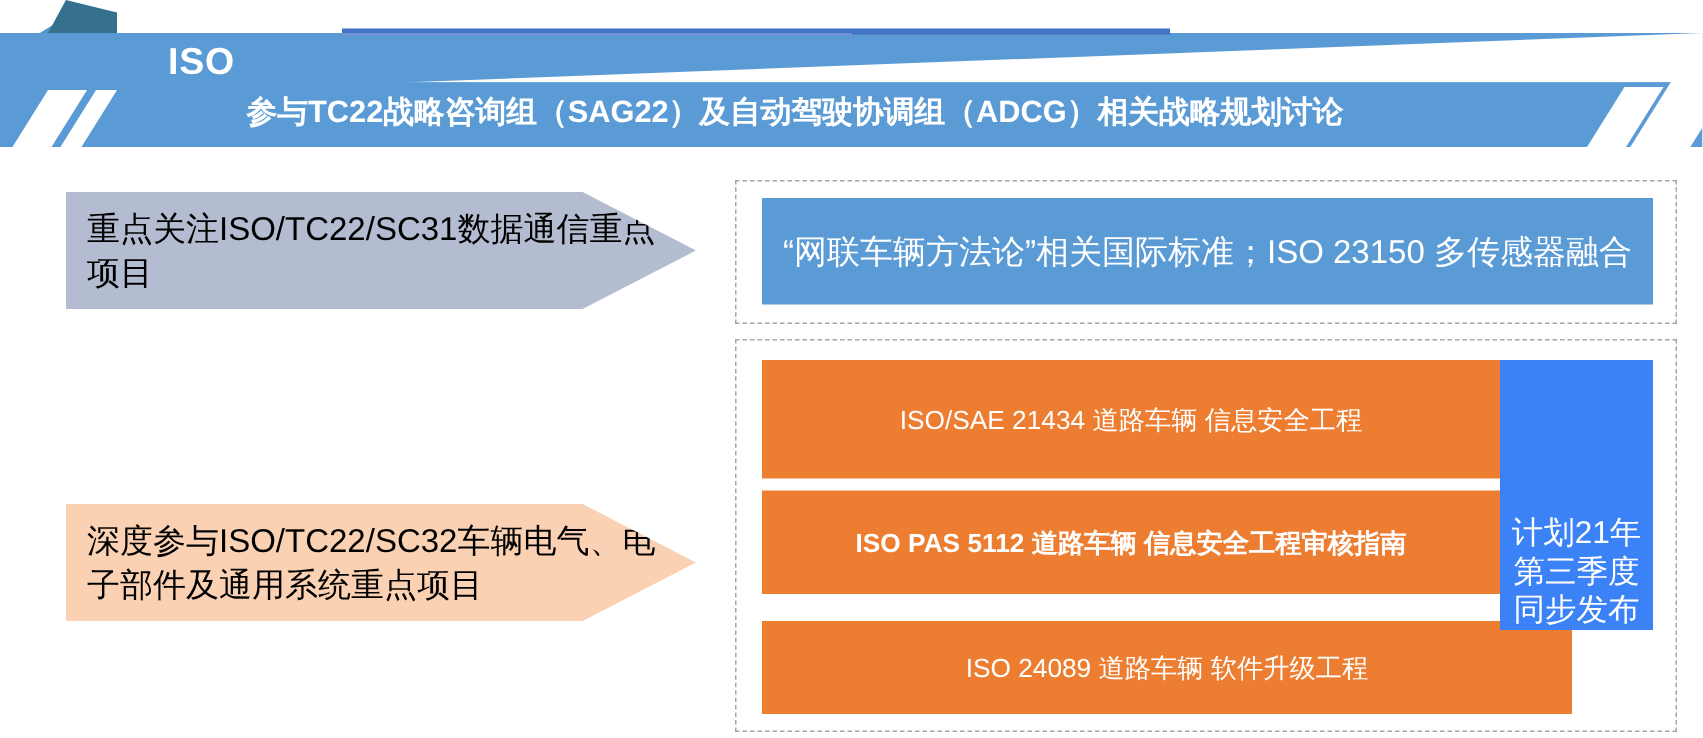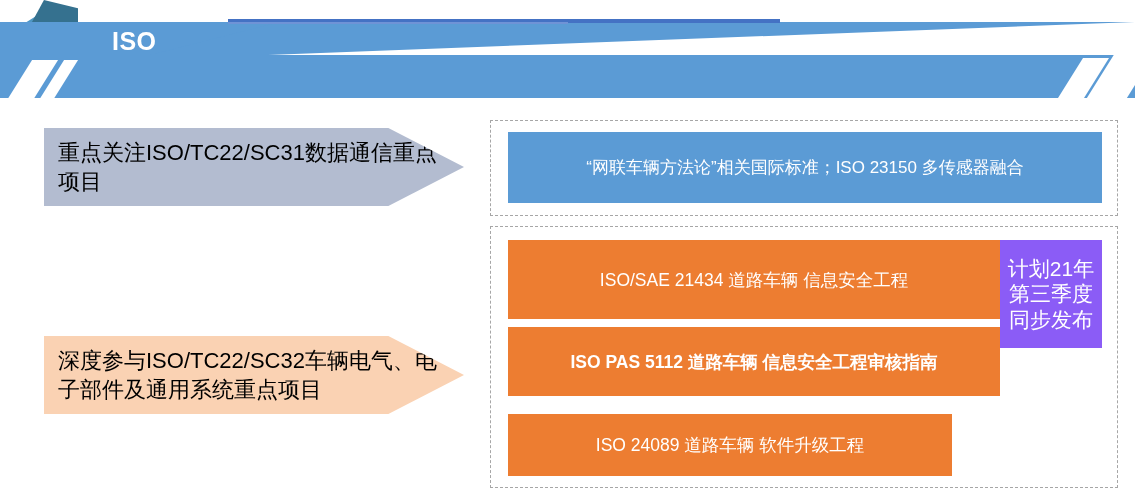--- a/index.html
+++ b/index.html
@@ -147,40 +147,40 @@
     justify-content: center;
     text-align: center;
     color: #ffffff;
     box-sizing: border-box;
     padding: 0 10px;
   }
   #card-blue {
     left: 508px; top: 132px;
     width: 594px; height: 71px;
     background: #5b9bd5;
-    font-size: 17px;
+    font-size: 22px;
   }
   .card-orange {
     background: #ed7d31;
     font-size: 17.5px;
   }
   #card-o1 { left: 508px; top: 240px; width: 492px; height: 79px; }
   #card-o2 { left: 508px; top: 327px; width: 492px; height: 69px; font-weight: bold; }
-  #card-o3 { left: 508px; top: 414px; width: 444px; height: 62px; }
+  #card-o3 { left: 508px; top: 414px; width: 540px; height: 62px; }
 
   #card-side {
     position: absolute;
     left: 1000px; top: 240px;
-    width: 102px; height: 108px;
-    background: #8b5cf6;
+    width: 102px; height: 180px;
+    background: #3b82f6;
     color: #ffffff;
     font-size: 21px;
     line-height: 1.22;
     display: flex;
-    align-items: center;
+    align-items: flex-end;
     justify-content: center;
     text-align: center;
     box-sizing: border-box;
     padding: 0 6px;
   }
 </style>
 </head>
 <body>
 
 <div id="header">
@@ -196,20 +196,21 @@
   <div class="hdr-thinline2"></div>
 
   <div class="hdr-stripe s1"></div>
   <div class="hdr-stripe s2"></div>
   <div class="hdr-rightcut"></div>
   <div class="hdr-stripe s3"></div>
   <div class="hdr-stripe s4"></div>
 
   <div class="hdr-iso">ISO</div>
 
+  <div class="hdr-title">参与TC22战略咨询组（SAG22）及自动驾驶协调组（ADCG）相关战略规划讨论</div>
 </div>
 
 <div class="arrow" id="arrow-1">
   <span>重点关注ISO/TC22/SC31数据通信重点项目</span>
 </div>
 
 <div class="arrow" id="arrow-2">
   <span>深度参与ISO/TC22/SC32车辆电气、电子部件及通用系统重点项目</span>
 </div>
 

